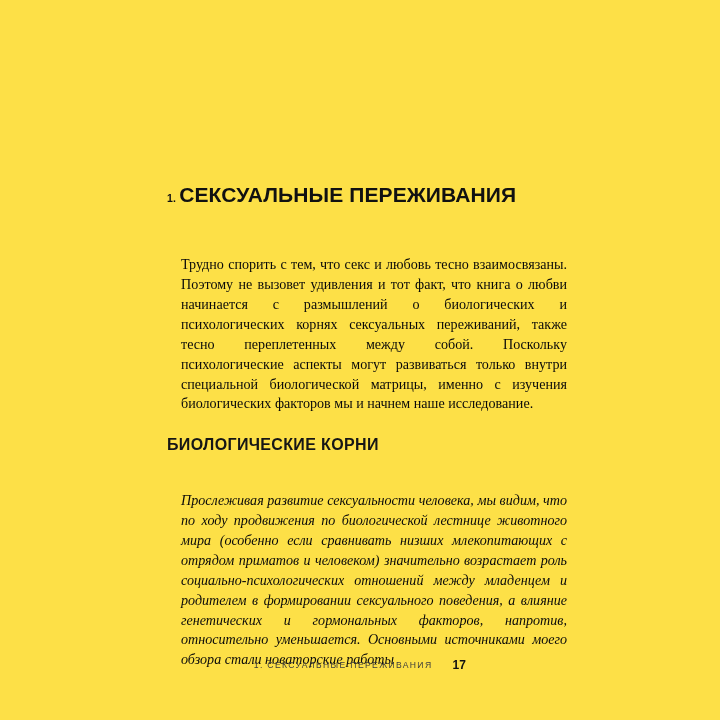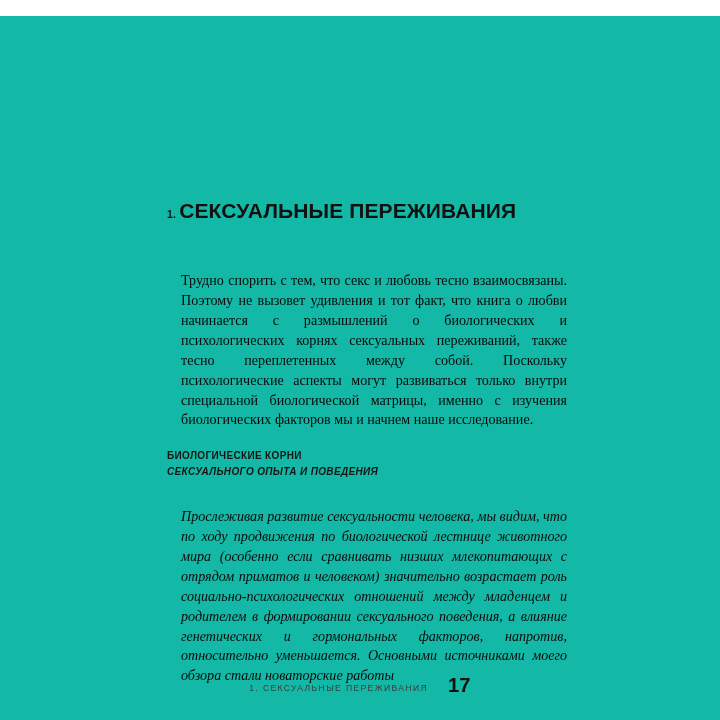--- a/index.html
+++ b/index.html
@@ -13,22 +13,21 @@
     background: #ffffff;
     font-family: "Liberation Serif", "DejaVu Serif", serif;
     color: #000000;
     overflow: hidden;
     position: relative;
   }
 
   .page {
     position: absolute;
     inset: 0;
-    background: #14b8a6;
-    margin-top: 16px;
+    background: #fde047;
   }
 
   
   .column {
     position: absolute;
     left: 167px;
     top: 0;
     width: 386px;
     height: 720px;
   }
@@ -72,21 +71,21 @@
   #para-intro { top: 241px; }
   #para-roots { top: 477px; font-style: italic; }
 
   
   .section-heading {
     position: absolute;
     left: 0;
     top: 424px;
     width: 386px;
     font-family: "Liberation Sans", "DejaVu Sans", sans-serif;
-    font-size: 10px;
+    font-size: 16px;
     line-height: 15.5px;
     font-weight: bold;
     letter-spacing: 0.35px;
     color: #161616;
     white-space: nowrap;
   }
   .section-heading .line-2 {
     font-style: italic;
     display: block;
   }
@@ -109,42 +108,41 @@
     font-family: "Liberation Sans", "DejaVu Sans", sans-serif;
     font-size: 8.6px;
     letter-spacing: 1.35px;
     color: #3c3c3c;
     white-space: nowrap;
     position: relative;
     top: -1px;
   }
   .footer-page-number {
     font-family: "Liberation Sans", "DejaVu Sans", sans-serif;
-    font-size: 20px;
+    font-size: 12px;
     font-weight: bold;
     color: #111111;
     margin-left: 20px;
     letter-spacing: 0.2px;
   }
 </style>
 </head>
 <body>
 
 <div class="page">
   <div class="column">
 
     <h1 class="chapter-title">
       <span class="chapter-number">1.</span><span class="chapter-title-text">СЕКСУАЛЬНЫЕ ПЕРЕЖИВАНИЯ</span>
     </h1>
 
     <p class="body-text" id="para-intro">Трудно спорить с тем, что секс и любовь тесно взаимосвязаны. Поэтому не вызовет удивления и тот факт, что книга о любви начинается с размышлений о биологических и психологических корнях сексуальных переживаний, также тесно переплетенных между собой. Поскольку психологические аспекты могут развиваться только внутри специальной биологической матрицы, именно с изучения биологических факторов мы и начнем наше исследование.</p>
 
     <h2 class="section-heading">
       <span class="line-1">БИОЛОГИЧЕСКИЕ КОРНИ</span>
-      <span class="line-2">СЕКСУАЛЬНОГО ОПЫТА И ПОВЕДЕНИЯ</span>
     </h2>
 
     <p class="body-text" id="para-roots">Прослеживая развитие сексуальности человека, мы видим, что по ходу продвижения по биологической лестнице животного мира (особенно если сравнивать низших млекопитающих с отрядом приматов и человеком) значительно возрастает роль социально-психологических отношений между младенцем и родителем в формировании сексуального поведения, а влияние генетических и гормональных факторов, напротив, относительно уменьшается. Основными источниками моего обзора стали новаторские работы</p>
 
   </div>
 
   <div class="footer">
     <span class="footer-running-head">1. СЕКСУАЛЬНЫЕ ПЕРЕЖИВАНИЯ</span>
     <span class="footer-page-number">17</span>
   </div>

